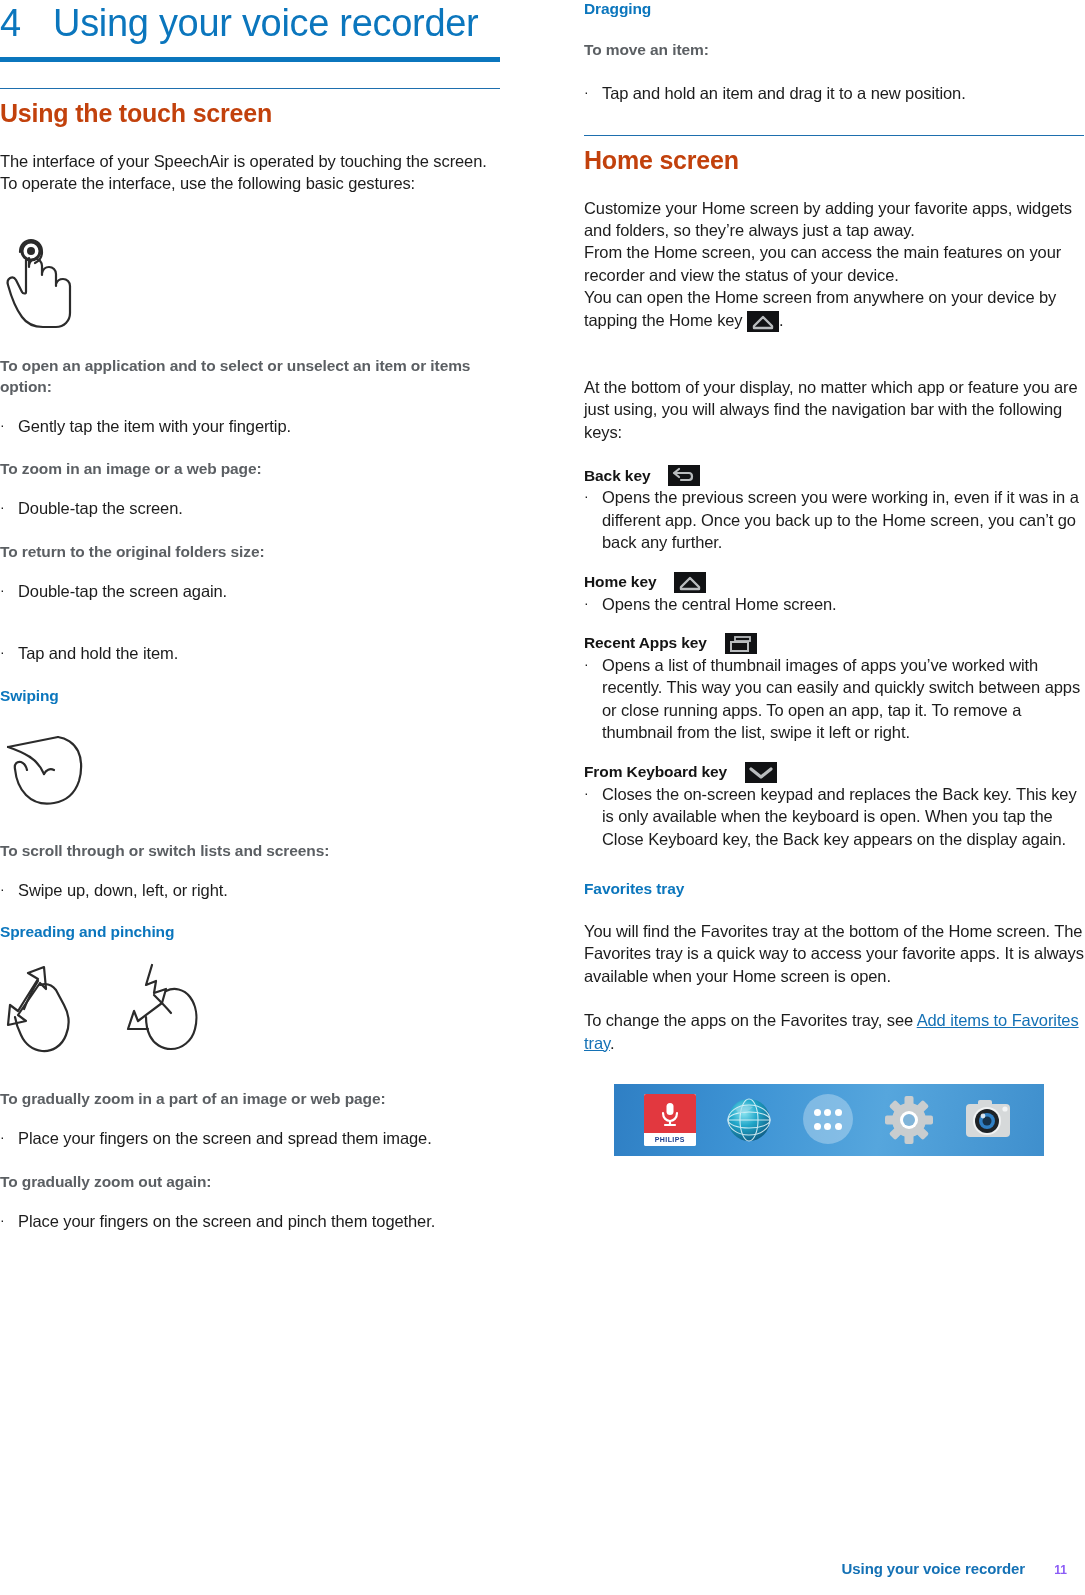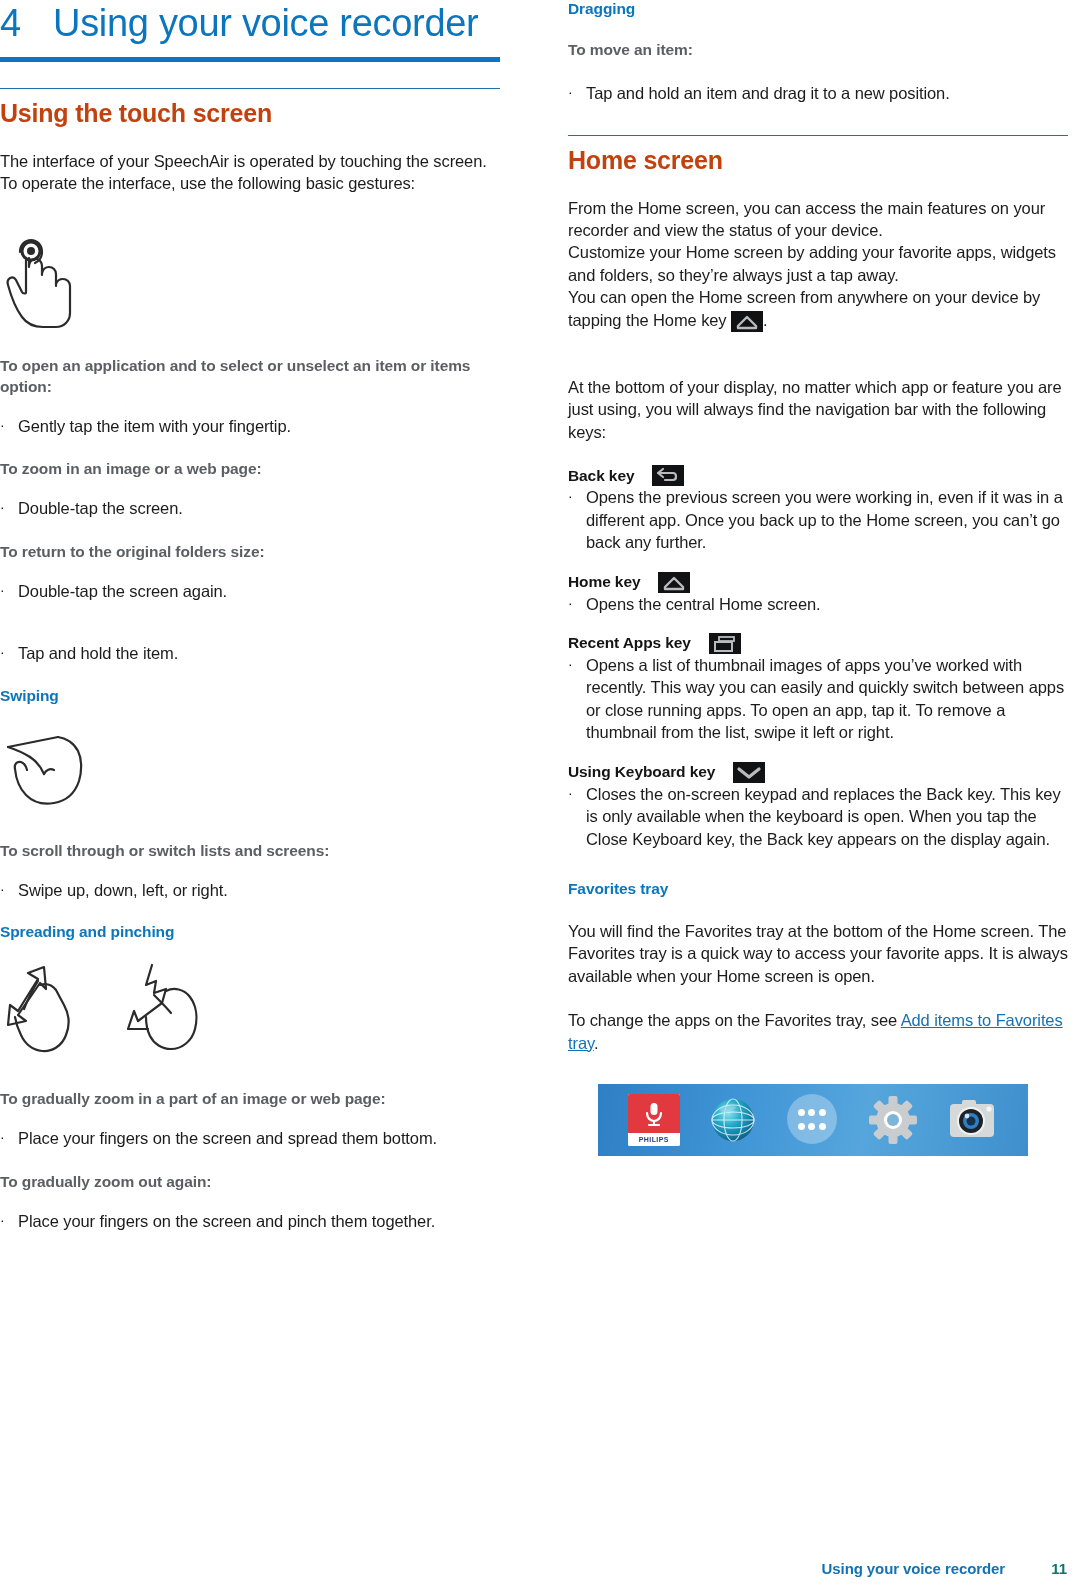--- a/index.html
+++ b/index.html
@@ -18,21 +18,21 @@
     width: 1085px;
     height: 1595px;
     padding: 0;
   }
 
   .col {
     position: absolute;
     top: 0;
   }
   .col-left  { left: 0px;   width: 505px; }
-  .col-right { left: 568px; width: 500px; }
+  .col-right { left: 584px; width: 500px; }
 
   
   .chapter {
     display: flex;
     align-items: flex-start;
     color: #0b76bd;
     font-size: 38px;
     line-height: 1.12;
     font-weight: 400;
     letter-spacing: -0.3px;
@@ -202,26 +202,25 @@
     gap: 22px;
     padding-right: 18px;
   }
   .footer-text {
     color: #1471b5;
     font-size: 15px;
     font-weight: bold;
     letter-spacing: -0.1px;
   }
   .footer-page {
-    color: #0f766e;
-    font-size: 15px;
+    color: #8b5cf6;
+    font-size: 12px;
     font-weight: bold;
     min-width: 20px;
     text-align: right;
-    margin-left: 20px;
   }
 </style>
 </head>
 <body>
 
 <div class="page">
 
   <div class="col col-left">
 
     <div class="chapter">
@@ -339,21 +338,21 @@
           </g>
         </svg>
       </div>
     </div>
 
     <div class="sp30"></div>
     <h3 class="tasklabel">To gradually zoom in a part of an image or web page:</h3>
     <div class="sp18"></div>
     <div class="bullet">
       <span class="dot">·</span>
-      <span class="btext">Place your fingers on the screen and spread them bottom.</span>
+      <span class="btext">Place your fingers on the screen and spread them image.</span>
     </div>
 
     <div class="sp22"></div>
     <h3 class="tasklabel">To gradually zoom out again:</h3>
     <div class="sp18"></div>
     <div class="bullet">
       <span class="dot">·</span>
       <span class="btext">Place your fingers on the screen and pinch them together.</span>
     </div>
 
@@ -370,22 +369,22 @@
     <div class="bullet">
       <span class="dot">·</span>
       <span class="btext">Tap and hold an item and drag it to a new position.</span>
     </div>
 
     <div class="sp30"></div>
     <hr class="rule-thin-r">
     <h1 class="sec">Home screen</h1>
 
     <div class="sp22"></div>
+    <p class="body">Customize your Home screen by adding your favorite apps, widgets and folders, so they’re always just a tap away.</p>
     <p class="body">From the Home screen, you can access the main features on your recorder and view the status of your device.</p>
-    <p class="body">Customize your Home screen by adding your favorite apps, widgets and folders, so they’re always just a tap away.</p>
     <p class="body">
       <span>You can open the Home screen from anywhere on your device by tapping the Home key</span>
       <span class="keyicon">
         <svg width="32" height="21" viewBox="0 0 32 21">
           <path d="M7,15 L16,6 L25,15 L25,17 L7,17 Z" fill="none" stroke="#b9bcbe" stroke-width="2.4" stroke-linejoin="round"></path>
         </svg>
       </span><span>.</span>
     </p>
 
     <div class="sp22"></div>
@@ -435,21 +434,21 @@
       </span>
     </h3>
     <div class="bullet">
       <span class="dot">·</span>
       <span class="btext">Opens a list of thumbnail images of apps you’ve worked with recently. This way you can easily and quickly switch between apps or close running apps. To open an app, tap it. To remove a thumbnail from the list, swipe it left or right.</span>
     </div>
 
     <div class="sp18"></div>
 
     <h3 class="keylabel">
-      <span>Using Keyboard key</span>
+      <span>From Keyboard key</span>
       <span class="keyicon">
         <svg width="32" height="21" viewBox="0 0 32 21">
           <path d="M6,7 L16,15 L26,7" fill="none" stroke="#b9bcbe" stroke-width="3.2" stroke-linecap="round" stroke-linejoin="round"></path>
         </svg>
       </span>
     </h3>
     <div class="bullet">
       <span class="dot">·</span>
       <span class="btext">Closes the on-screen keypad and replaces the Back key. This key is only available when the keyboard is open. When you tap the Close Keyboard key, the Back key appears on the display again.</span>
     </div>

